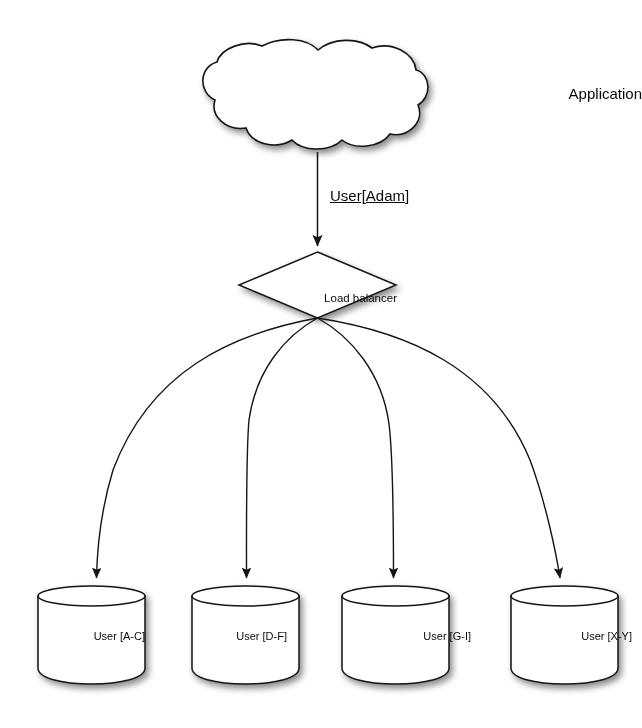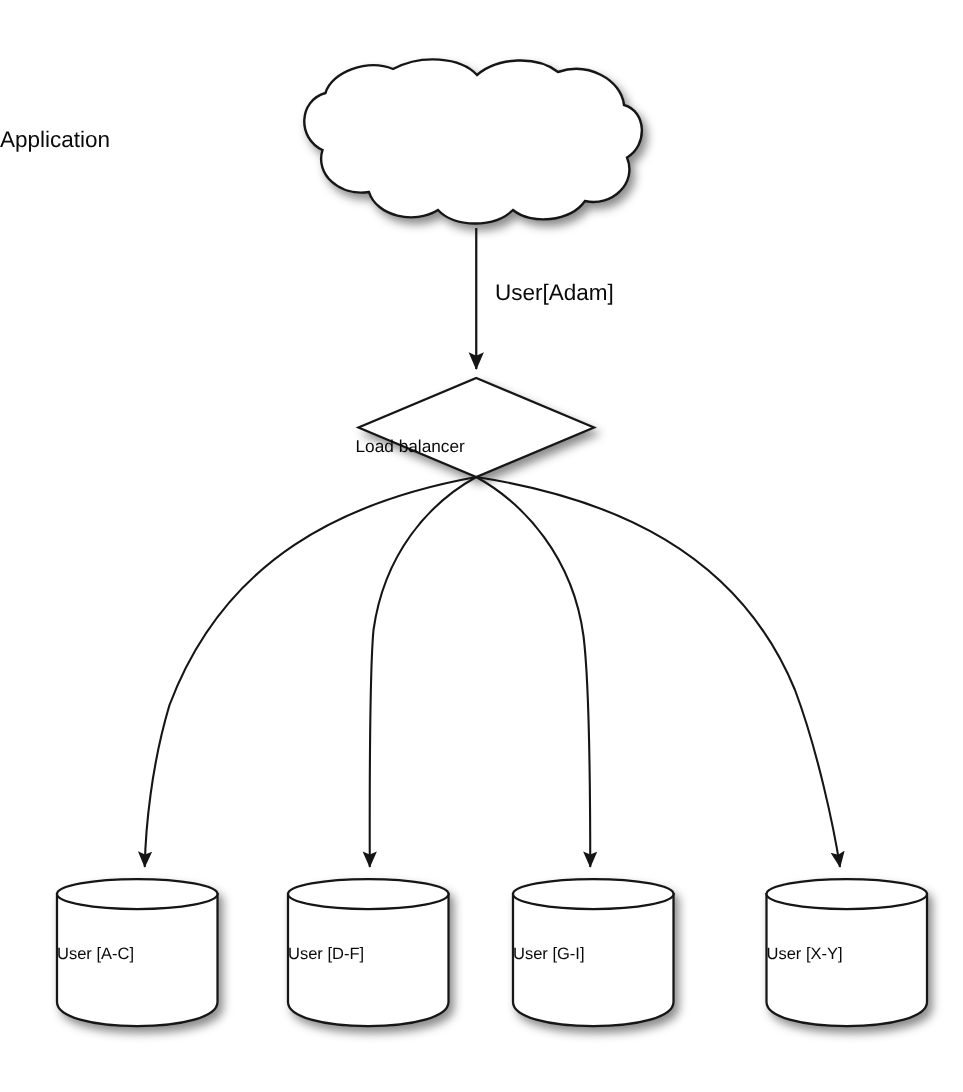--- a/index.html
+++ b/index.html
@@ -17,21 +17,21 @@
   }
   #diagram-canvas {
     position: absolute;
     left: 0;
     top: 0;
     width: 642px;
     height: 728px;
   }
   .shape-label {
     position: absolute;
-    text-align: left;
+    text-align: right;
     color: #0a0a0a;
     white-space: nowrap;
     pointer-events: none;
   }
   .label-cloud {
     font-size: 15px;
     left: 0;
     width: 642px;
     top: 85px;
   }
@@ -39,20 +39,21 @@
     font-size: 11.5px;
     left: 237px;
     width: 160px;
     top: 292px;
   }
   .label-edge {
     font-size: 15px;
     left: 330px;
     top: 187px;
     text-align: right;
+    text-decoration: underline;
   }
   .label-db {
     font-size: 11px;
     top: 630px;
   }
   .db1 { left: 38px;  width: 107px; }
   .db2 { left: 192px; width: 95px; }
   .db3 { left: 342px; width: 129px; }
   .db4 { left: 511px; width: 121px; }
 </style>

